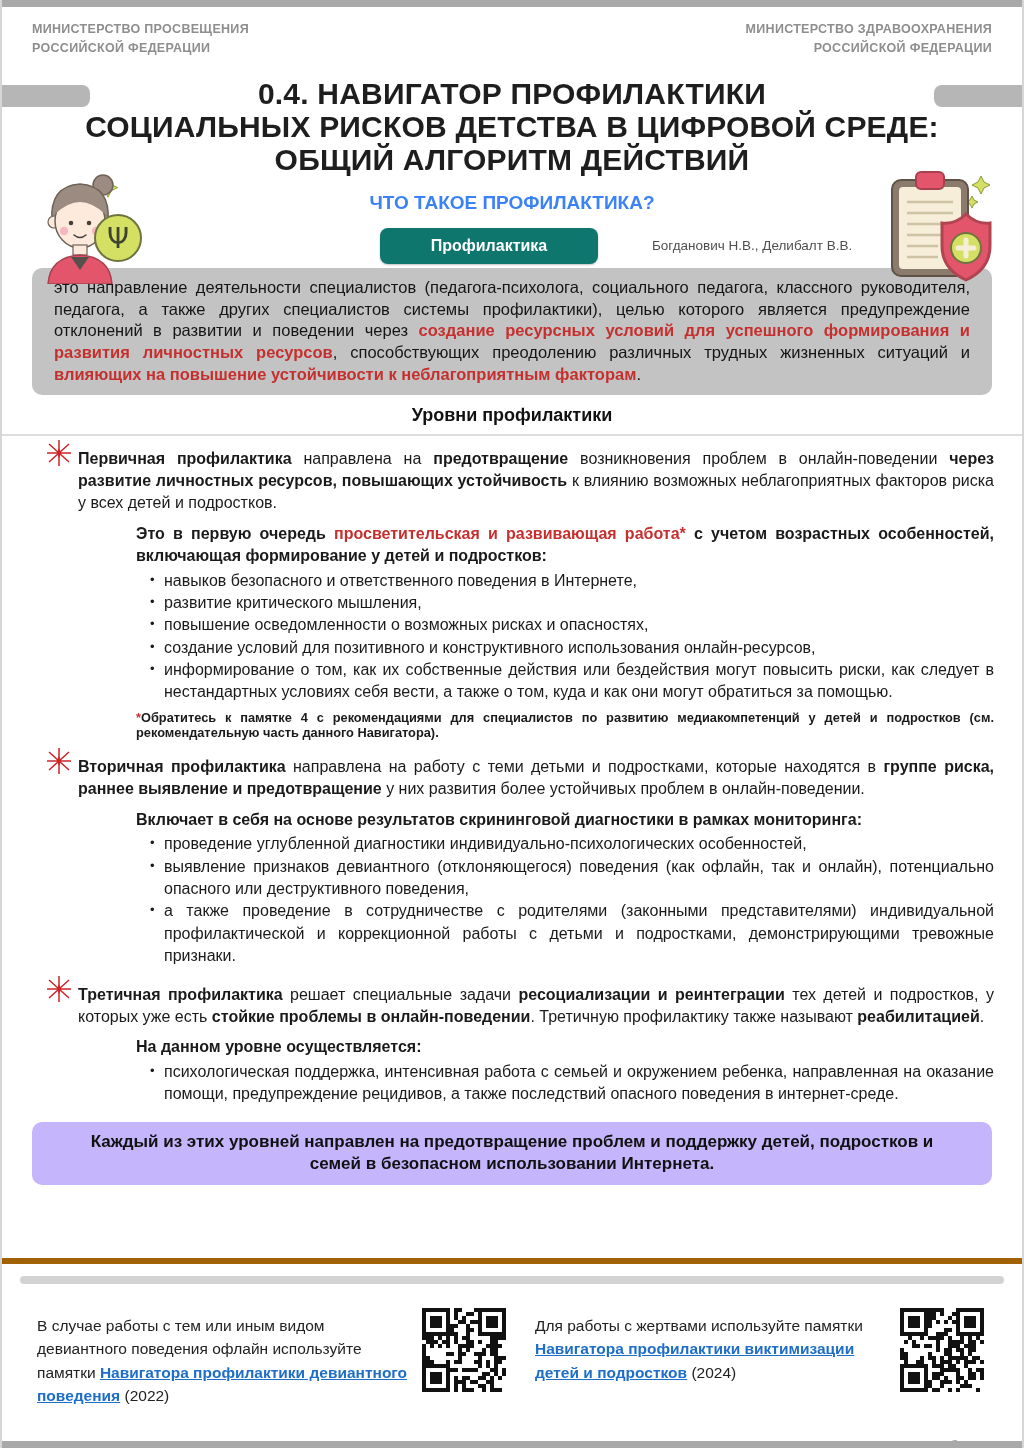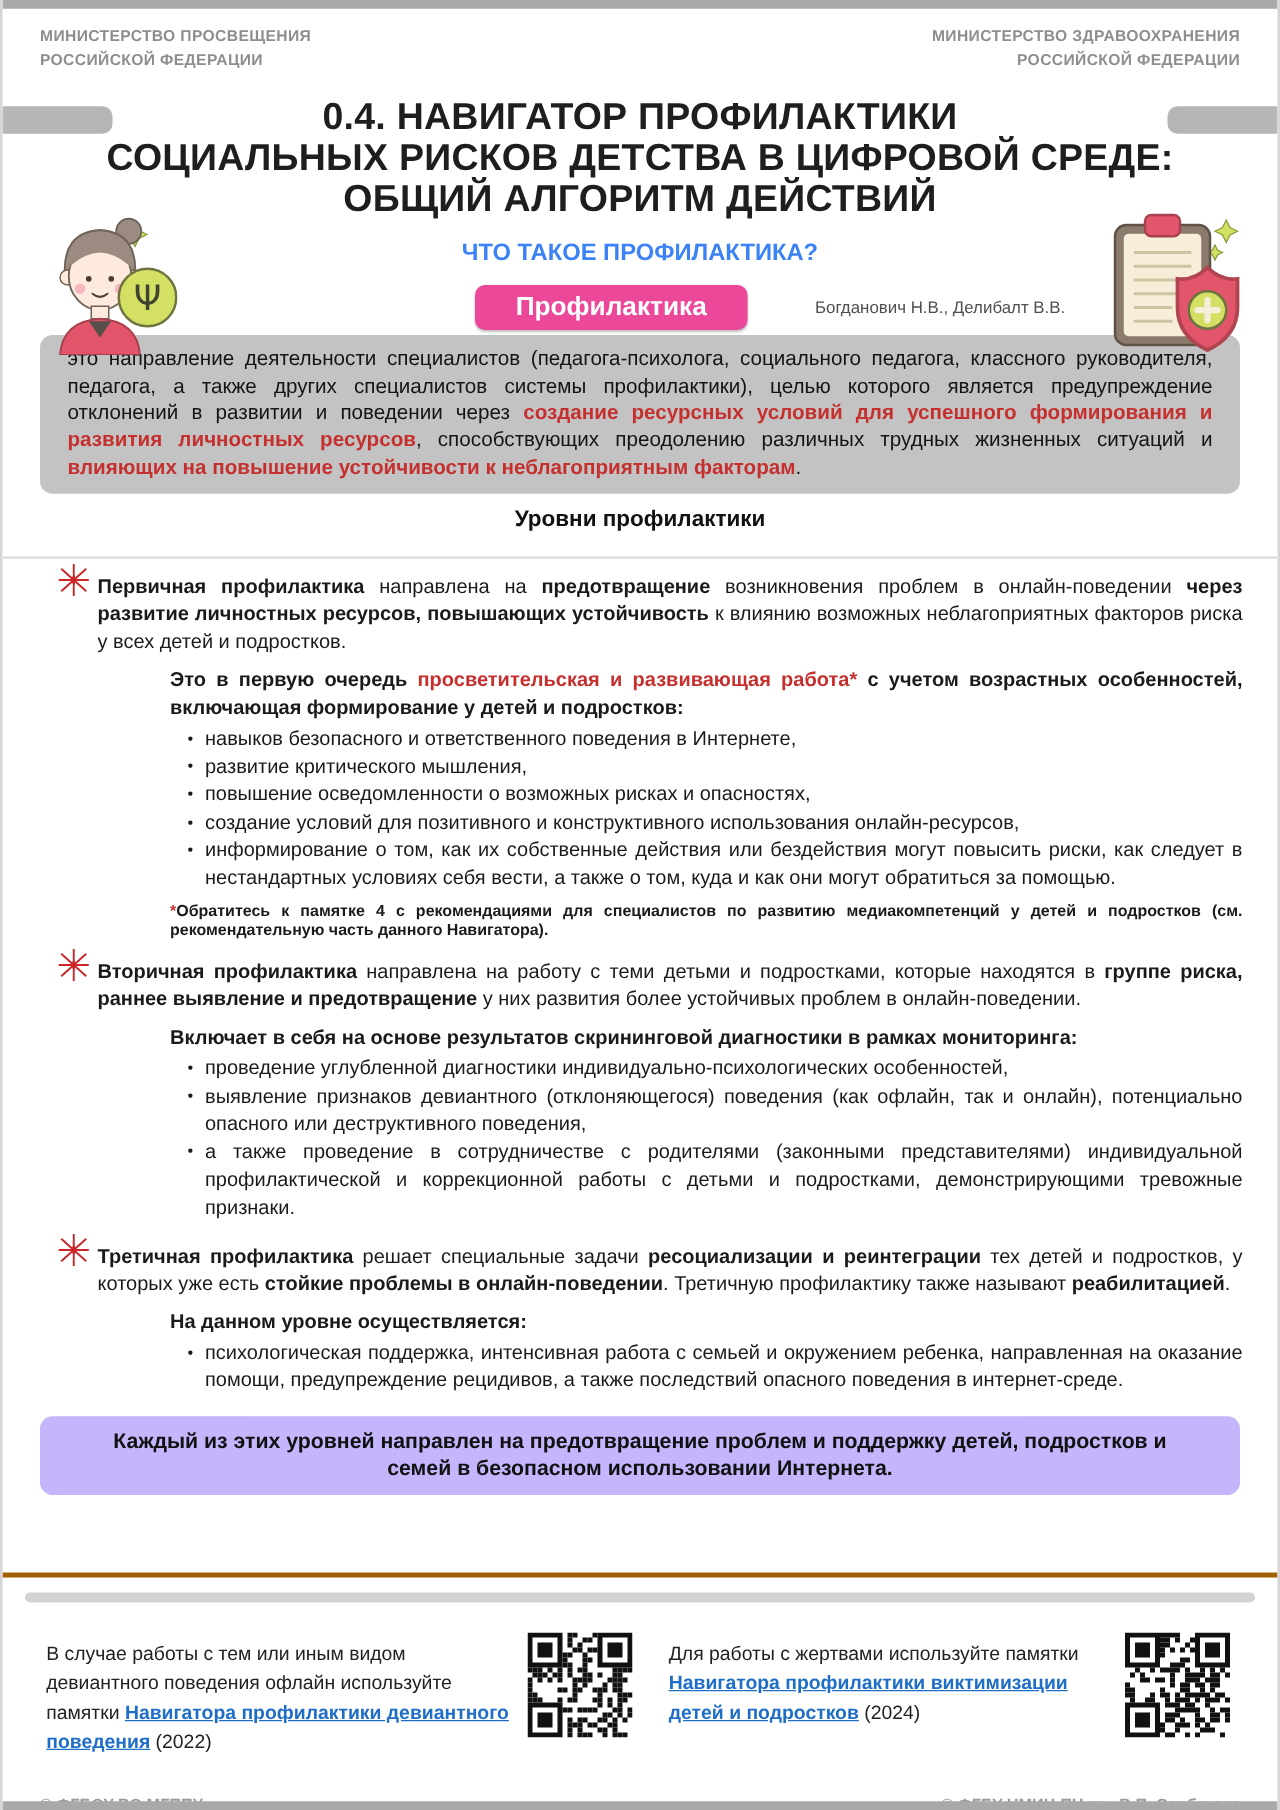--- a/index.html
+++ b/index.html
@@ -19,50 +19,50 @@
   .decor-bar.right { right:0; border-radius:8px 0 0 8px; }
   .main-title { font-size:30px; line-height:1.1; font-weight:bold; color:#1e1e1e; letter-spacing:.2px; }
 
   .illu { position:absolute; z-index:2; }
   .illu.left { left:28px; top:172px; }
   .illu.right { right:24px; top:166px; }
 
   .subtitle { text-align:center; font-size:19px; font-weight:bold; margin-top:16px; color:#3b82f6; }
 
   .term-row { position:relative; height:40px; margin-top:14px; }
-  .term-button { position:absolute; left:378px; top:0; width:218px; height:36px; background:#ec4899;
-                 color:#ffffff; font-weight:bold; font-size:21px; border-radius:8px;
+  .term-button { position:absolute; left:378px; top:0; width:218px; height:36px; background:#0f766e;
+                 color:#ffffff; font-weight:bold; font-size:16px; border-radius:8px;
                  display:flex; align-items:center; justify-content:center; box-shadow:0 1px 2px rgba(0,0,0,.25); }
   .authors { position:absolute; left:650px; top:10px; font-size:13.5px; color:#4f4f4f; }
 
   .def-box { margin:0 30px; background:#c3c3c3; border-radius:10px; padding:9px 22px;
              font-size:16.5px; line-height:1.32; text-align:justify; color:#151515; }
 
   .seg-b { font-weight:bold; }
   .seg-r { font-weight:bold; color:#c5302f; }
   a.seg-l { font-weight:bold; color:#1e6ec8; cursor:pointer; }
 
   .levels-heading { text-align:center; font-size:18px; font-weight:bold; margin:10px 0 0 0;
-                    padding-bottom:19px; border-bottom:2px solid #dedede; color:#111; }
+                    padding-bottom:8px; border-bottom:2px solid #dedede; color:#111; }
 
   .sections { padding:12px 28px 0 76px; }
   .level-section { position:relative; margin-bottom:16px; }
   .star { position:absolute; left:-32px; top:-8px; }
   .intro { font-size:16px; line-height:1.4; text-align:justify; }
   .sub { margin:8px 0 0 58px; }
   .lead { font-size:16px; line-height:1.4; text-align:justify; }
   .sub ul { list-style:none; margin-top:2px; padding-left:14px; }
   .sub li { position:relative; padding-left:14px; font-size:16px; line-height:1.4; text-align:justify; }
   .sub li::before { content:"•"; position:absolute; left:0; top:1px; font-size:13px; }
   .footnote { margin:6px 0 0 58px; font-size:12.8px; font-weight:bold; line-height:1.18; text-align:justify; }
 
   .summary-box { margin:8px 30px 0 30px; background:#c4b5fd; border-radius:10px; padding:9px 48px;
                  text-align:center; font-weight:bold; font-size:17px; line-height:1.35; color:#111; }
 
-  .bottom-area { position:absolute; left:0; right:0; top:1258px; height:183px; border-top:4px solid #a16207; }
+  .bottom-area { position:absolute; left:0; right:0; top:1258px; height:183px; border-top:6px solid #a16207; }
   .gray-divider { margin:12px 18px 0 18px; height:8px; background:#d3d3d3; border-radius:4px; }
   .notes { position:relative; height:104px; margin-top:24px; }
   .note-text { position:absolute; font-size:15.5px; line-height:1.5; color:#222; }
   .note-text.left { left:35px; top:6px; width:374px; }
   .note-text.right { left:533px; top:6px; width:348px; }
   .qr-box { position:absolute; top:0; width:88px; height:88px; }
   .qr-box.left { left:420px; }
   .qr-box.right { left:898px; }
   .copyright-row { display:flex; justify-content:space-between; padding:0 30px; margin-top:26px;
                    font-size:13px; color:#9b9b9b; font-weight:bold; }

